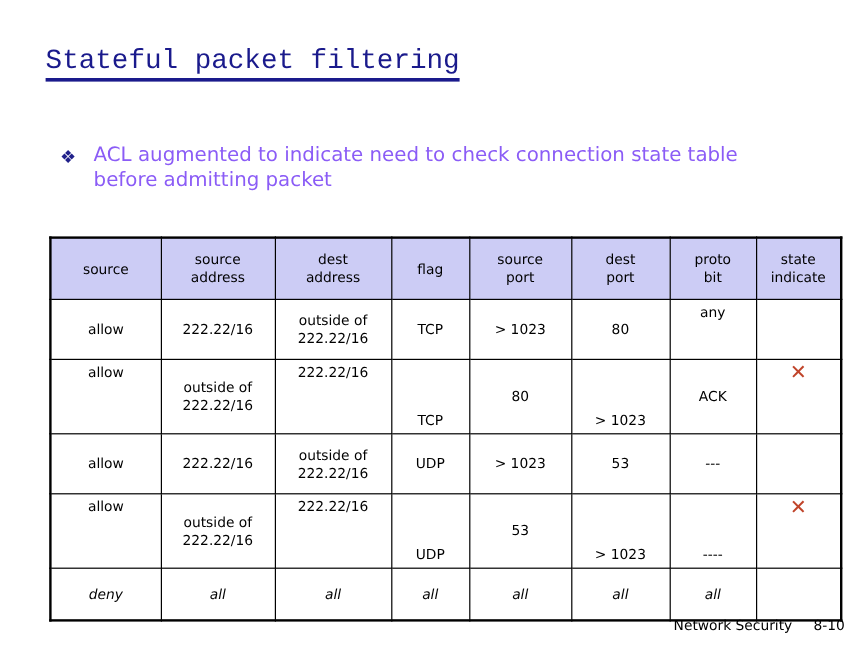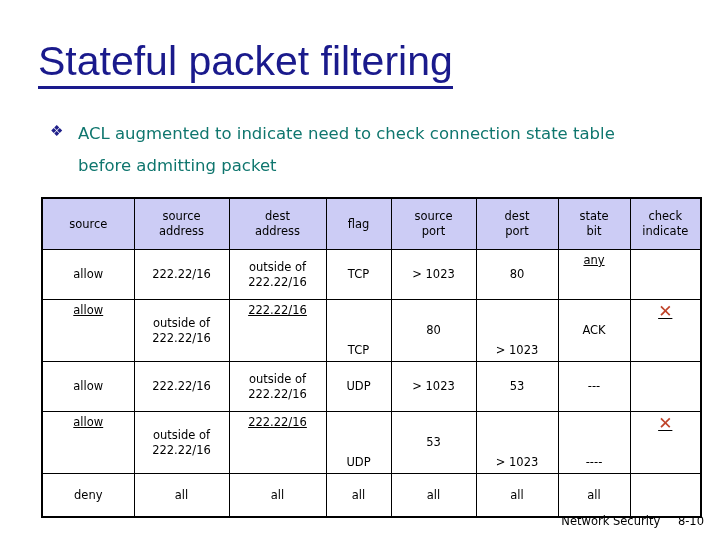--- a/index.html
+++ b/index.html
@@ -13,22 +13,22 @@
     font-family: "DejaVu Sans", sans-serif;
     overflow: hidden;
     position: relative;
   }
 
   
   #slide-title {
     position: absolute;
     left: 38px;
     top: 38px;
-    font-family: Liberation Sans, sans-serif;
-    font-size: 41px;
+    font-family: Liberation Mono, monospace;
+    font-size: 23px;
     font-weight: 400;
     color: #1a1a8c;
     letter-spacing: 0px;
     white-space: nowrap;
   }
   #slide-title .title-text {
     border-bottom: 3px solid #1a1a8c;
     padding-bottom: 1px;
     display: inline-block;
   }
@@ -47,22 +47,22 @@
     font-size: 15px;
     line-height: 24px;
     width: 28px;
     flex: 0 0 28px;
     text-align: left;
     padding-top: 1px;
   }
   #bullet-text {
     font-family: "DejaVu Sans", sans-serif;
     font-size: 16.5px;
-    line-height: 32px;
-    color: #0f766e;
+    line-height: 21px;
+    color: #8b5cf6;
     max-width: 580px;
   }
 
   
   #acl-table {
     position: absolute;
     left: 41px;
     top: 197px;
     width: 659px;
     border-collapse: collapse;
@@ -83,23 +83,23 @@
   #acl-table thead th {
     background: #ccccf5;
     height: 44px;
     vertical-align: middle;
   }
   #acl-table tbody td {
     background: #ffffff;
   }
   .row-tall td { height: 43px; }
   .row-xtall td { height: 55px; }
-  .row-short td { height: 36px; }
-
-  .cell-top { vertical-align: top !important; padding-top: 5px; text-decoration: underline; }
+  .row-short td { height: 36px; font-style: italic; }
+
+  .cell-top { vertical-align: top !important; padding-top: 5px; }
   .cell-bottom { vertical-align: bottom !important; padding-bottom: 6px; }
 
   .xmark {
     color: #c0442a;
     font-size: 17px;
     font-weight: bold;
     line-height: 1;
     font-family: "DejaVu Sans", sans-serif;
   }
 
@@ -167,25 +167,25 @@
       </th>
       <th>
         <div>source</div>
         <div>port</div>
       </th>
       <th>
         <div>dest</div>
         <div>port</div>
       </th>
       <th>
+        <div>proto</div>
+        <div>bit</div>
+      </th>
+      <th>
         <div>state</div>
-        <div>bit</div>
-      </th>
-      <th>
-        <div>check</div>
         <div>indicate</div>
       </th>
     </tr>
   </thead>
   <tbody>
 
     <tr class="row-tall">
       <td>allow</td>
       <td>
         <div>222.22/16</div>

